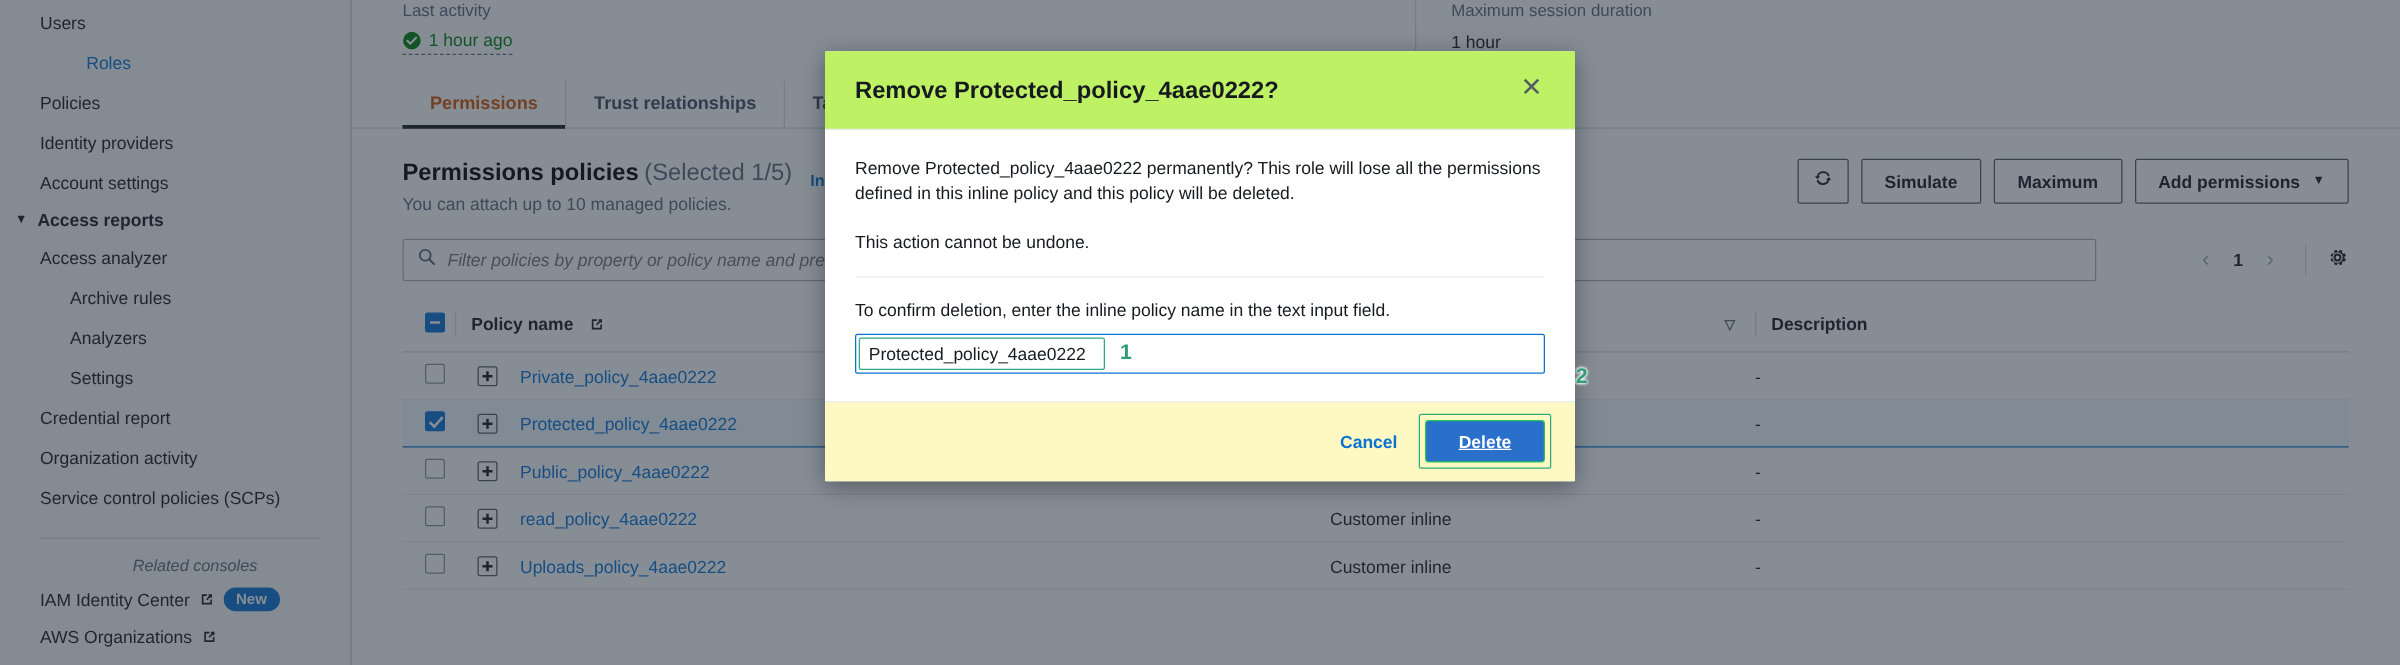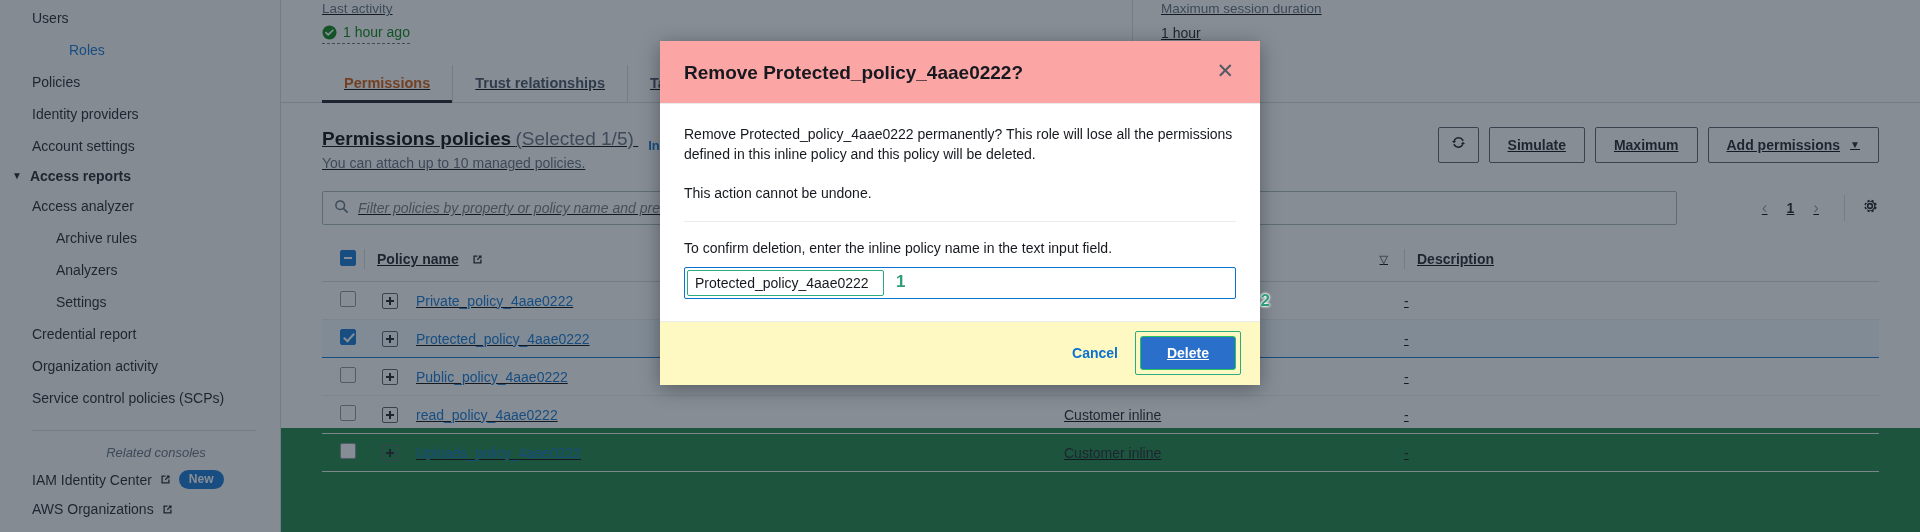--- a/index.html
+++ b/index.html
@@ -31,21 +31,21 @@
   .related-label { padding: 0 0 4px 32px; font-size: 13px; font-style: italic; color: #5f6b7a; text-align: center; }
   .related-item { padding: 6px 0 6px 32px; display: flex; align-items: center; gap: 7px; cursor: pointer; }
   .ext-icon { display: inline-block; width: 13px; height: 13px; position: relative; flex: 0 0 auto; }
   .ext-icon svg { display: block; }
   .badge-new {
     background: #0972d3; color: #fff; font-size: 12px; font-weight: bold;
     border-radius: 12px; padding: 2px 10px; line-height: 15px;
   }
 
   
-  #main { position: absolute; left: 281px; top: 0; right: 0; height: 428px; background: #fff; text-decoration: underline; }
+  #main { position: absolute; left: 281px; top: 0; right: 0; height: 532px; background: #fff; }
 
   .summary-row { display: flex; padding: 0 0 0 41px; height: 42px; }
   .summary-col { padding-top: 0; }
   .summary-col.right { margin-left: 722px; padding-left: 28px; border-left: 1px solid #d5dbdb; height: 44px; }
   .summary-label { font-size: 13.5px; color: #5f6b7a; line-height: 18px; }
   .summary-value { font-size: 14px; color: #16191f; line-height: 22px; margin-top: 4px; }
   .activity-value {
     display: inline-flex; align-items: center; gap: 6px; color: #037f0c;
     border-bottom: 1px dashed #687078; padding-bottom: 1px; line-height: 20px; cursor: pointer;
   }
@@ -130,21 +130,21 @@
   .policy-link { color: #0972d3; cursor: pointer; }
   tr.row-selected { background: #f1faff; }
   tr.row-selected td { border-top: 1px solid #0972d3; border-bottom: 1px solid #0972d3; }
 
   
   #modal {
     position: absolute; z-index: 50; left: 660px; top: 41px; width: 600px;
     background: #fff; border-radius: 2px; box-shadow: 0 4px 20px rgba(0,0,0,0.35);
   }
   .modal-head {
-    background: #fca5a5; border-bottom: 1px solid #e9ebed;
+    background: #bef264; border-bottom: 1px solid #e9ebed;
     padding: 20px 24px 18px 24px; display: flex; align-items: flex-start;
   }
   .modal-title { font-size: 19px; font-weight: bold; color: #16191f; line-height: 24px; }
   .modal-close {
     margin-left: auto; font-size: 21px; color: #545b64; cursor: pointer;
     line-height: 20px; padding: 0 2px;
   }
   .modal-body { padding: 20px 24px 22px 24px; }
   .modal-p { font-size: 14px; color: #16191f; line-height: 20px; }
   .modal-p + .modal-p { margin-top: 19px; }

